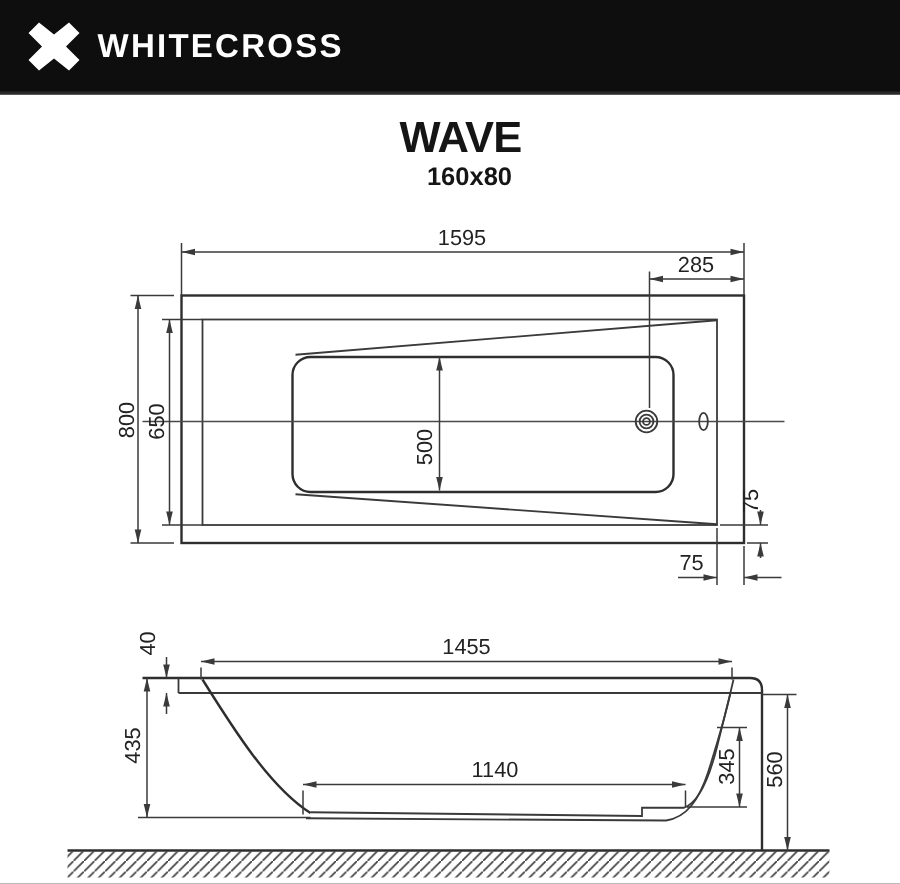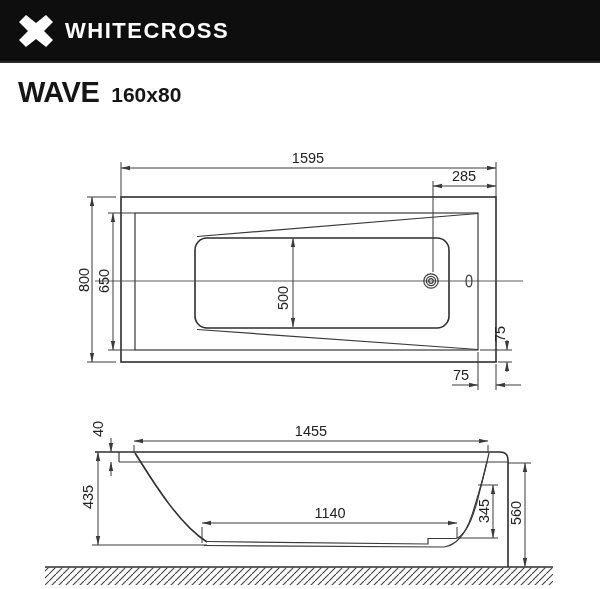--- a/index.html
+++ b/index.html
@@ -2,24 +2,24 @@
 <html><head>
 <meta charset="utf-8">
 <style>
   html,body{margin:0;padding:0;background:#888;}
   .page{position:relative;width:600px;height:589px;background:#ffffff;overflow:hidden;
         font-family:"Liberation Sans",sans-serif;margin:0 auto;}
   .header{position:relative;z-index:2;height:63px;background:#0e0e0e;display:flex;
           align-items:center;padding-left:16px;box-sizing:border-box;border-bottom:2px solid #2a2a2a;}
   .logo{width:40px;height:38px;flex:0 0 auto;}
   .brand{color:#ffffff;font-size:22px;font-weight:700;letter-spacing:1.5px;margin-left:9px;}
-  .title-row{position:relative;z-index:2;display:flex;align-items:flex-end;
-             padding:15px 4px 0 18px;}
+  .title-row{position:relative;z-index:2;display:flex;align-items:center;
+             padding:15px 4px 0 18px;flex-direction:column;}
   .model{font-size:29px;font-weight:700;line-height:1;letter-spacing:-0.5px;color:#151515;}
-  .size{font-size:21px;font-weight:700;margin-left:12px;margin-top:1px;color:#151515;}
+  .size{font-size:17px;font-weight:700;margin-left:12px;margin-top:1px;color:#151515;}
   .sku{margin-left:auto;font-size:19px;font-weight:700;color:#151515;margin-top:3px;}
   svg.drawing{position:absolute;left:0;top:0;z-index:1;}
   svg.drawing text{font-family:"Liberation Sans",sans-serif;font-size:14.5px;fill:#222222;}
   .ol{stroke:#2e2e2e;stroke-width:1.6;fill:none;}
   .il{stroke:#3a3a3a;stroke-width:1.2;fill:none;}
   .dim{stroke:#3a3a3a;stroke-width:1;fill:none;}
   .cl{stroke:#4a4a4a;stroke-width:0.9;fill:none;}
 </style>
 </head>
 <body>

